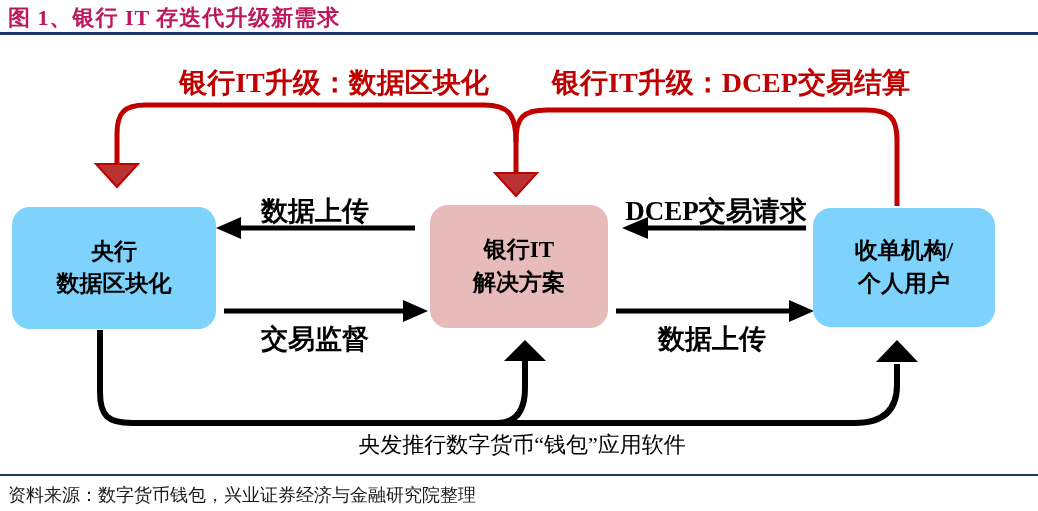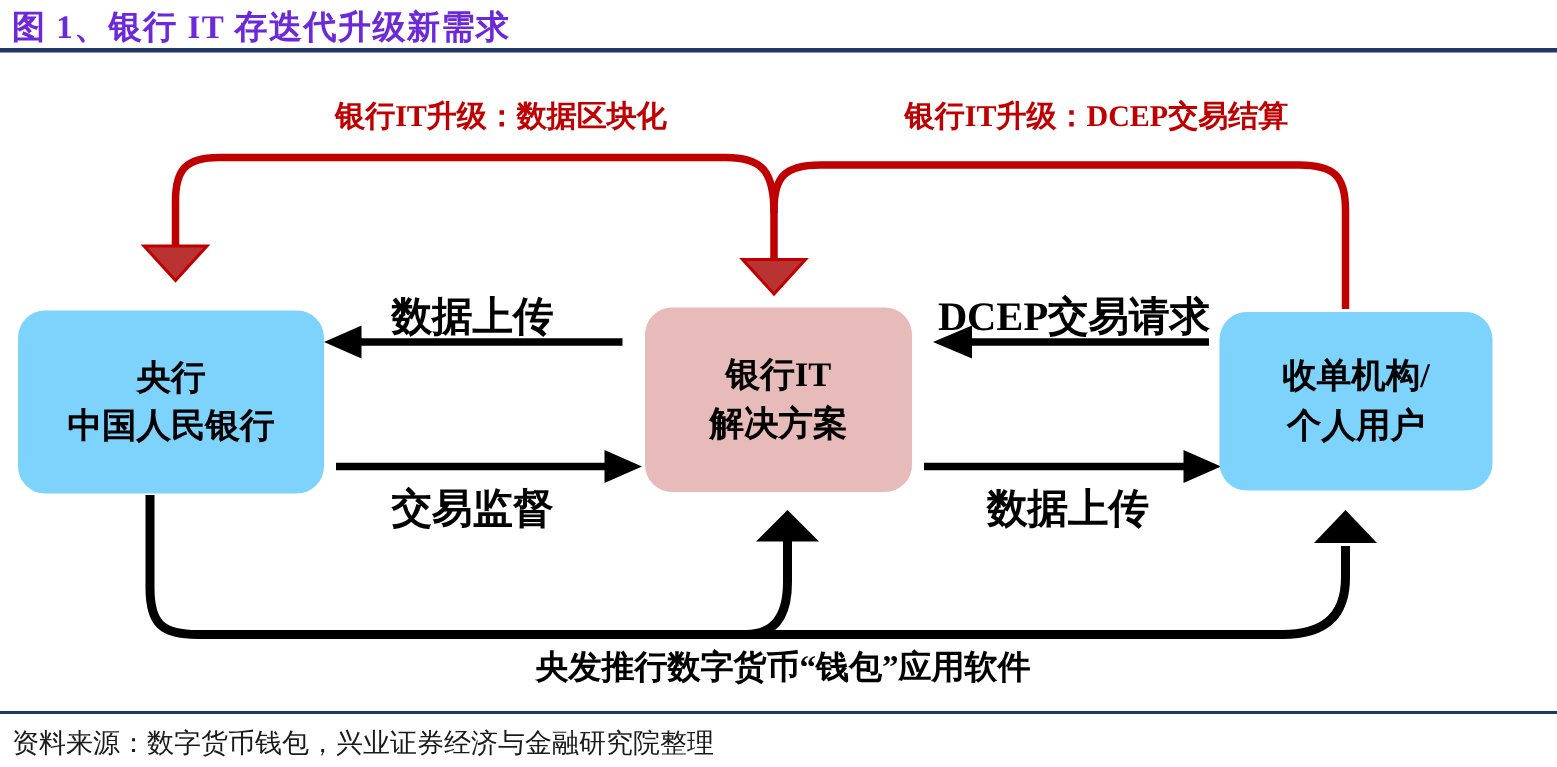--- a/index.html
+++ b/index.html
@@ -10,21 +10,21 @@
     background: #ffffff;
     font-family: "Liberation Serif", "DejaVu Serif", serif;
     overflow: hidden;
   }
   .title {
     position: absolute;
     left: 8px;
     top: 3px;
     font-size: 22px;
     font-weight: bold;
-    color: #6d28d9;
+    color: #be185d;
     letter-spacing: 1px;
     white-space: nowrap;
   }
   .title-rule {
     position: absolute;
     left: 0;
     top: 32px;
     width: 1038px;
     height: 3px;
     background: #1F3864;
@@ -32,21 +32,21 @@
   .arrows-svg {
     position: absolute;
     left: 0; top: 0;
     width: 1038px;
     height: 511px;
   }
   .red-label {
     position: absolute;
     top: 64px;
     transform: translateX(-50%);
-    font-size: 20px;
+    font-size: 28px;
     font-weight: bold;
     color: #C00000;
     white-space: nowrap;
   }
   .red-label.left  { left: 334px; }
   .red-label.right { left: 731px; }
   .node {
     position: absolute;
     border-radius: 18px;
     display: flex;
@@ -76,21 +76,21 @@
   .lbl-upload      { left: 315px; top: 193px; }
   .lbl-supervision { left: 315px; top: 321px; }
   .lbl-dcep-req    { left: 716px; top: 193px; }
   .lbl-processing  { left: 712px; top: 321px; }
   .lbl-wallet-app  {
     position: absolute;
     left: 522px;
     top: 430px;
     transform: translateX(-50%);
     font-size: 22px;
-    font-weight: bold;
+    font-weight: normal;
     color: #000000;
     white-space: nowrap;
   }
   .footer-rule {
     position: absolute;
     left: 0;
     top: 474px;
     width: 1038px;
     height: 2px;
     background: #1F3864;
@@ -150,21 +150,21 @@
       <polygon points="525,340 504,361 546,361" fill="#000000"></polygon>
       <polygon points="897,340 876,362 918,362" fill="#000000"></polygon>
     </g>
   </svg>
 
   <div class="red-label left">银行IT升级：数据区块化</div>
   <div class="red-label right">银行IT升级：DCEP交易结算</div>
 
   <div class="node node-blue central">
     <span>央行</span>
-    <span>中国人民银行</span>
+    <span>数据区块化</span>
   </div>
 
   <div class="node node-blue acquirer">
     <span>收单机构/</span>
     <span>个人用户</span>
   </div>
 
   <div class="node node-pink bankit">
     <span>银行IT</span>
     <span>解决方案</span>

